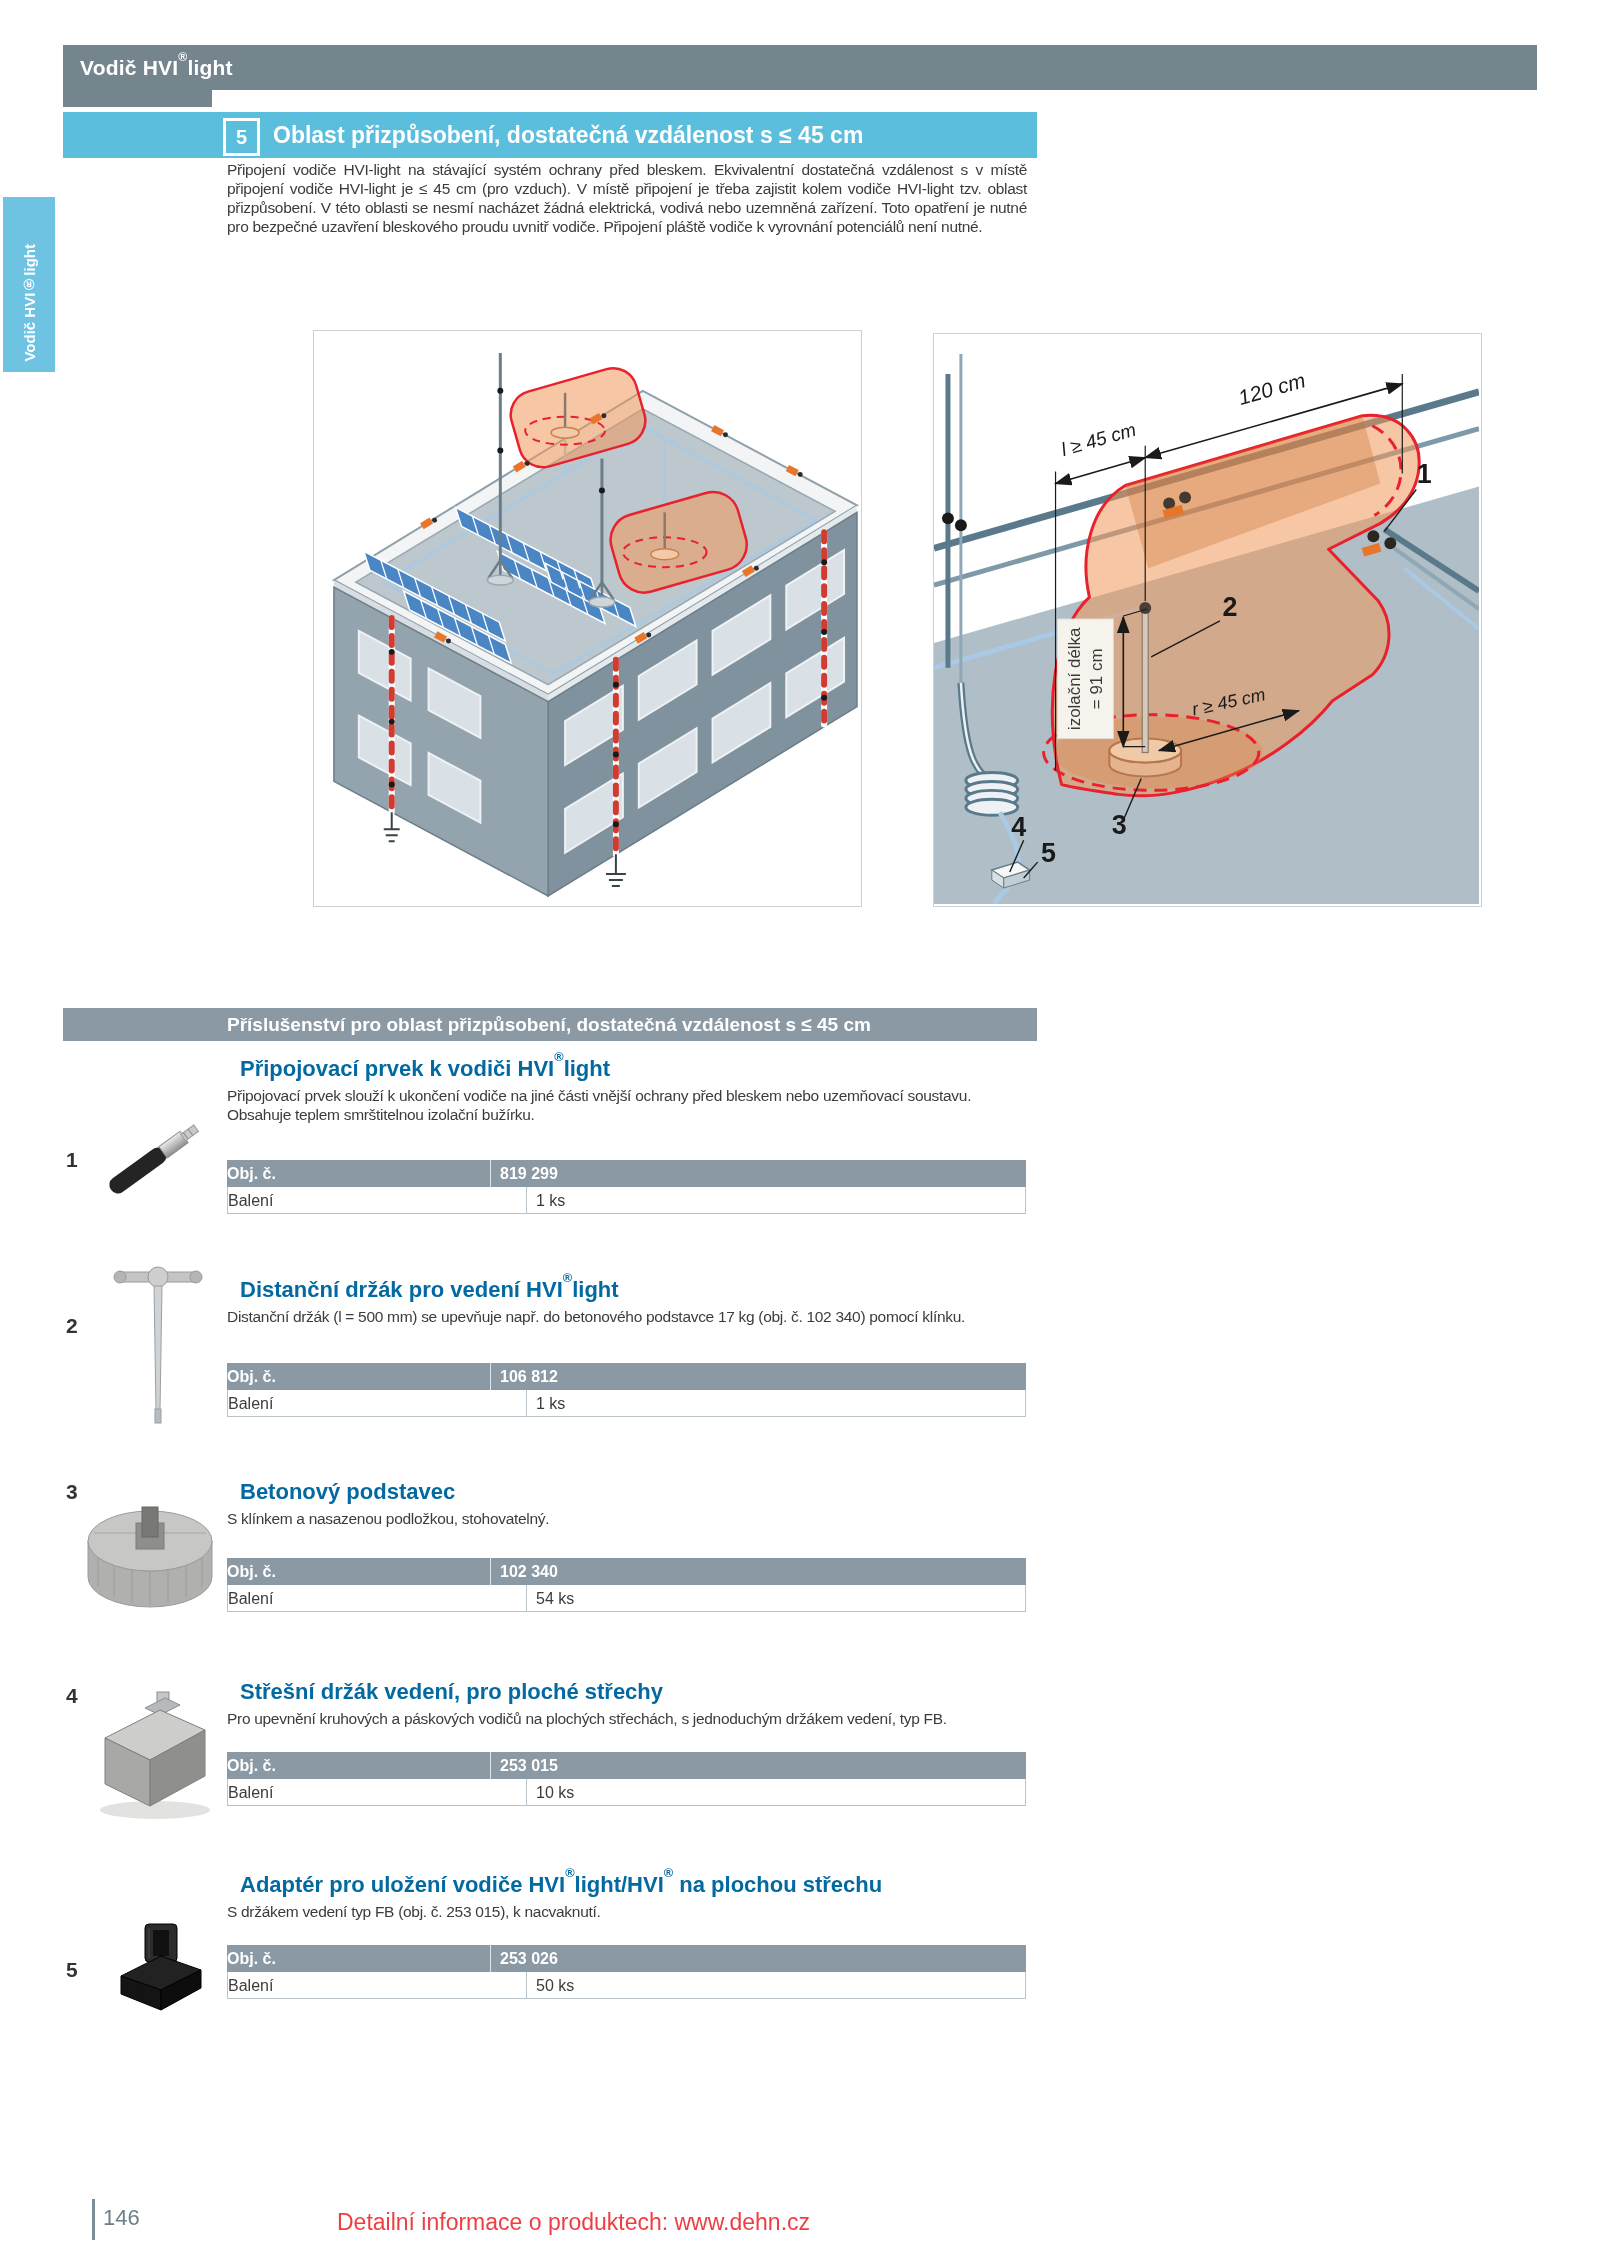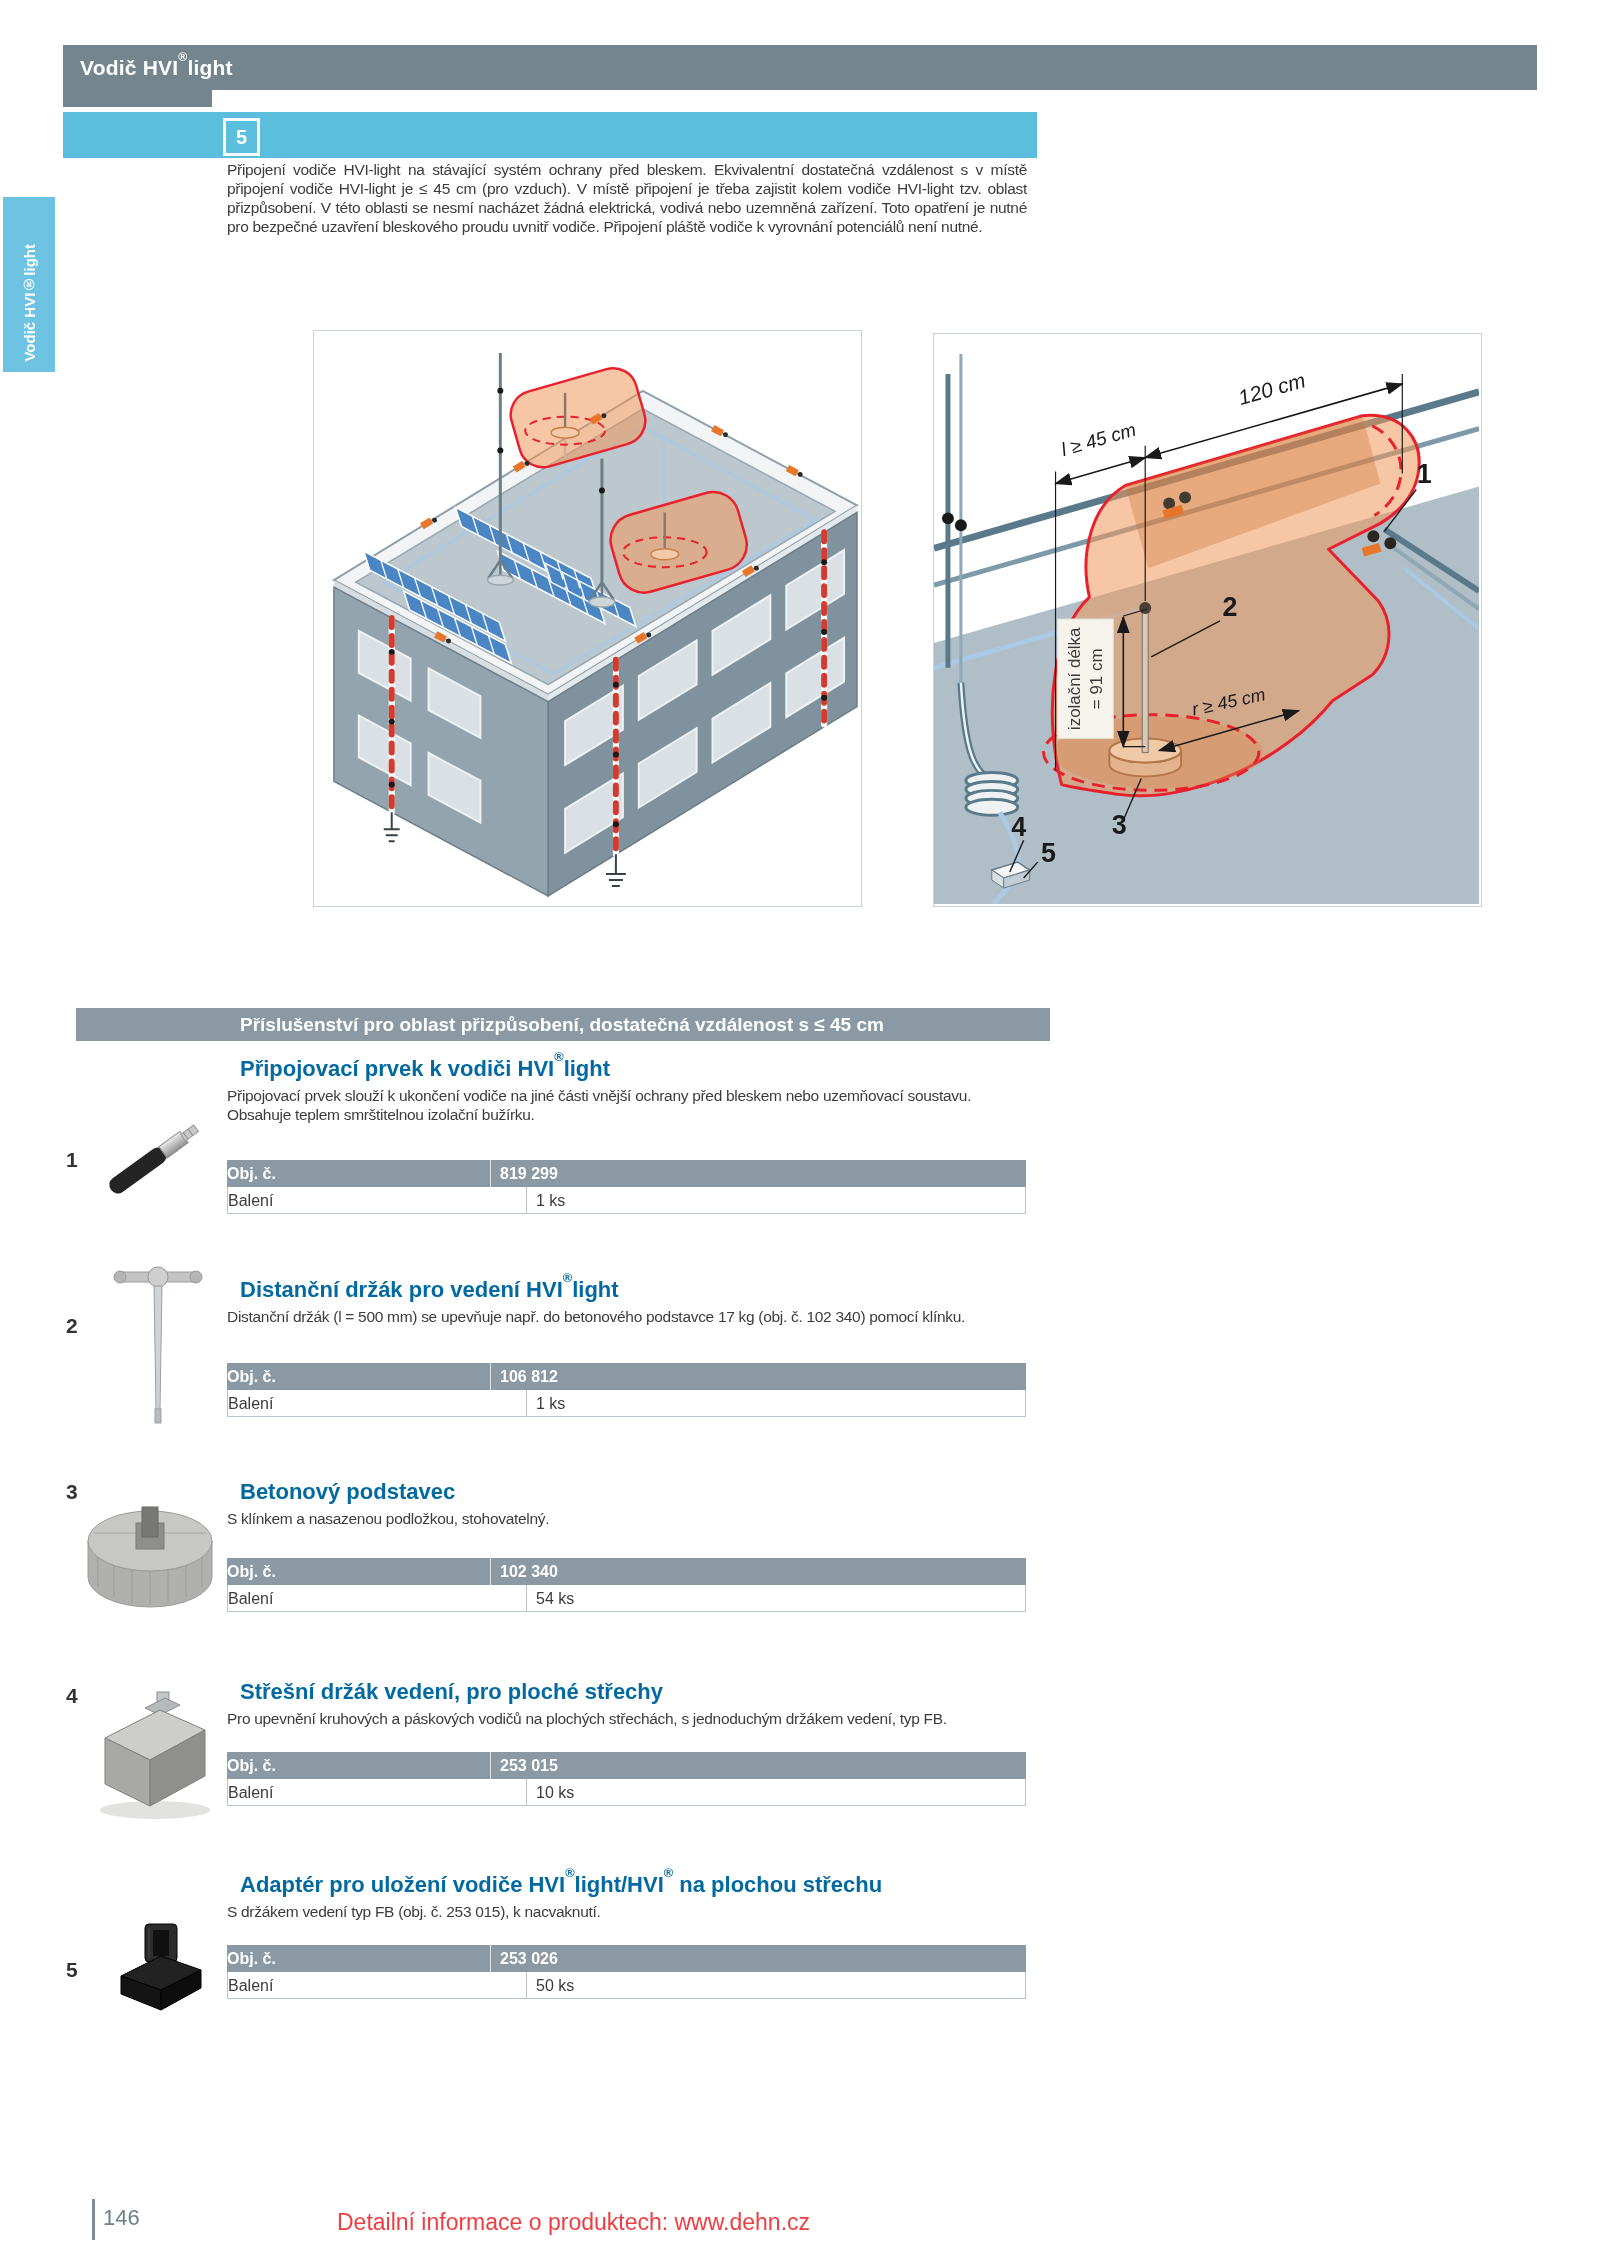--- a/index.html
+++ b/index.html
@@ -25,21 +25,21 @@
 
   .intro{position:absolute;left:227px;top:160px;width:800px;margin:0;font-size:15.5px;line-height:19px;
          letter-spacing:-0.3px;text-align:justify;color:#3c3c3c;}
 
   .panel{position:absolute;background:#fff;border:1px solid #c9d2d7;}
   .panel-left{left:313px;top:330px;width:547px;height:575px;}
   .panel-right{left:933px;top:333px;width:547px;height:572px;}
   .panel svg{display:block;font-family:"Liberation Sans",sans-serif;}
 
   
-  .acc-bar{position:absolute;left:76px;top:1008px;width:974px;height:33px;background:#8b99a4;}
+  .acc-bar{position:absolute;left:63px;top:1008px;width:974px;height:33px;background:#8b99a4;}
   .acc-title{position:absolute;left:164px;top:0;line-height:33px;color:#fff;font-weight:bold;font-size:19px;}
 
   
   .product{position:absolute;left:0;width:1600px;}
   .p-num{position:absolute;left:66px;font-size:21px;font-weight:bold;color:#333;}
   .p-photo{position:absolute;}
   .p-title{position:absolute;left:240px;top:-4px;margin:0;font-size:22px;font-weight:bold;color:#0369a1;}
   .p-desc{position:absolute;left:227px;top:26px;width:800px;margin:0;font-size:15.5px;line-height:19px;
           letter-spacing:-0.3px;color:#3c3c3c;}
   .p-table{position:absolute;left:227px;width:799px;font-size:16px;}
@@ -67,20 +67,21 @@
     <span class="header-title">Vodič HVI<sup class="reg">®</sup>light</span>
   </div>
   <div class="header-stub"></div>
 
   <div class="side-tab">
     <span class="side-tab-label">Vodič HVI®light</span>
   </div>
 
   <div class="section-bar">
     <span class="section-num">5</span>
+    <span class="section-title">Oblast přizpůsobení, dostatečná vzdálenost s ≤ 45 cm</span>
   </div>
 
   <p class="intro">Připojení vodiče HVI-light na stávající systém ochrany před bleskem. Ekvivalentní dostatečná vzdálenost s v místě připojení vodiče HVI-light je ≤ 45 cm (pro vzduch). V místě připojení je třeba zajistit kolem vodiče HVI-light tzv. oblast přizpůsobení. V této oblasti se nesmí nacházet žádná elektrická, vodivá nebo uzemněná zařízení. Toto opatření je nutné pro bezpečné uzavření bleskového proudu uvnitř vodiče. Připojení pláště vodiče k vyrovnání potenciálů není nutné.</p>
 
   <div class="panel panel-left">
     <svg width="545" height="573" viewBox="0 0 547 575">
 
       <g>
         <polygon points="20,250 330,60 545,175 235,365" fill="#f2f4f5" stroke="#8fa0ab" stroke-width="2"></polygon>
         <polygon points="20,250 235,365 235,372 20,257" fill="#d7dde1"></polygon>

